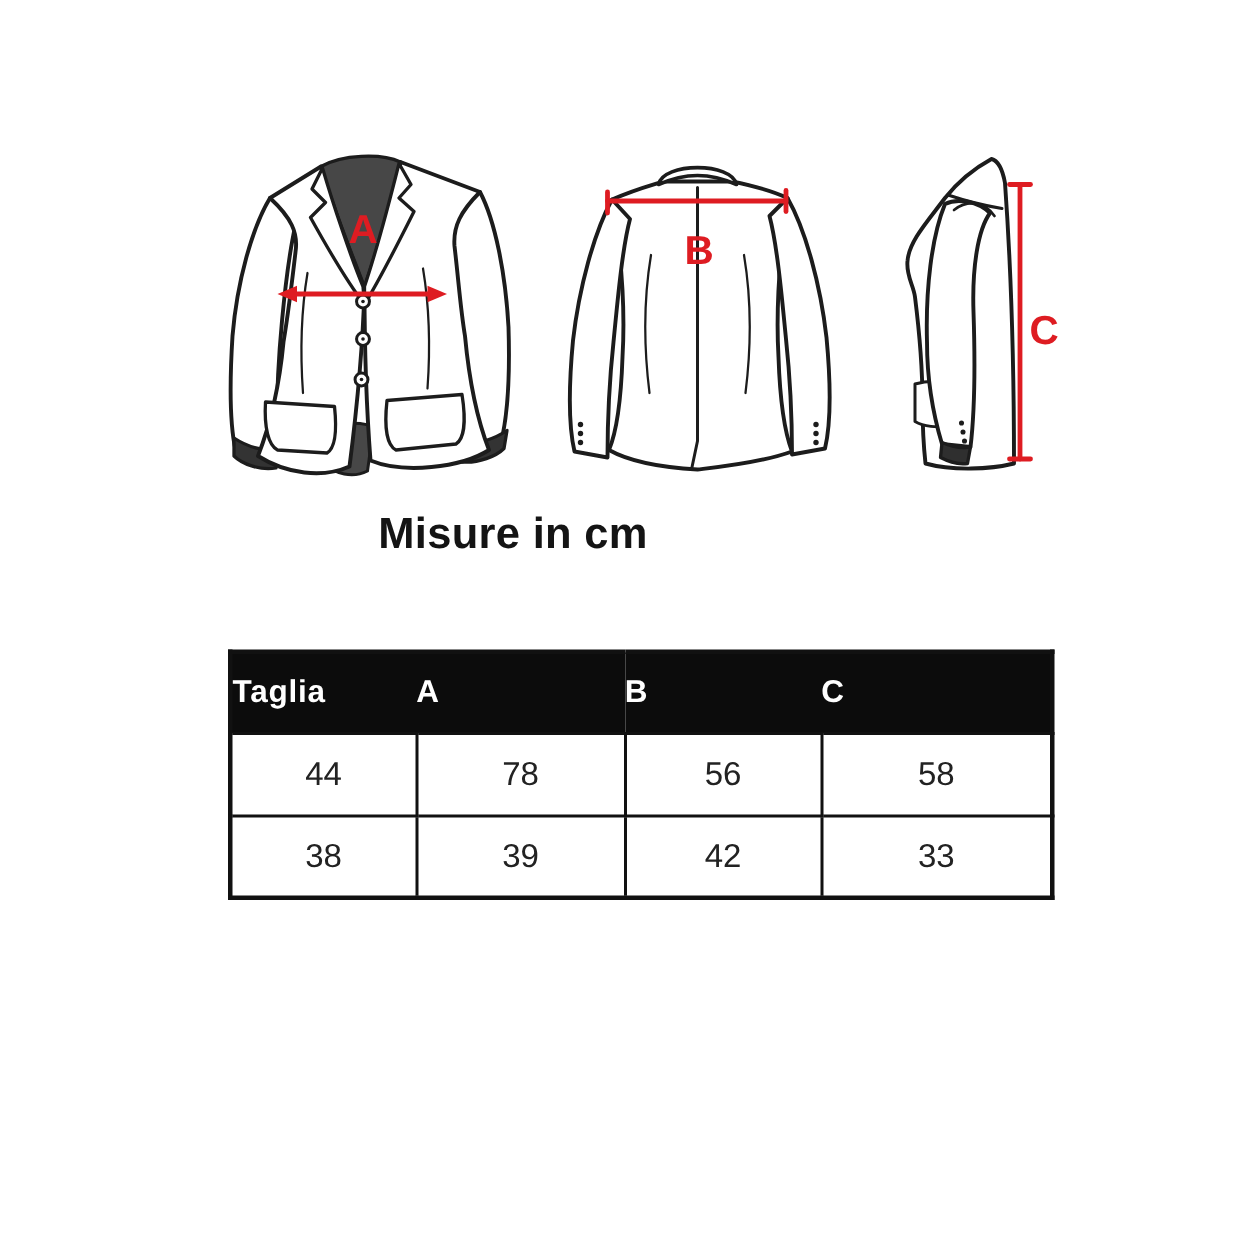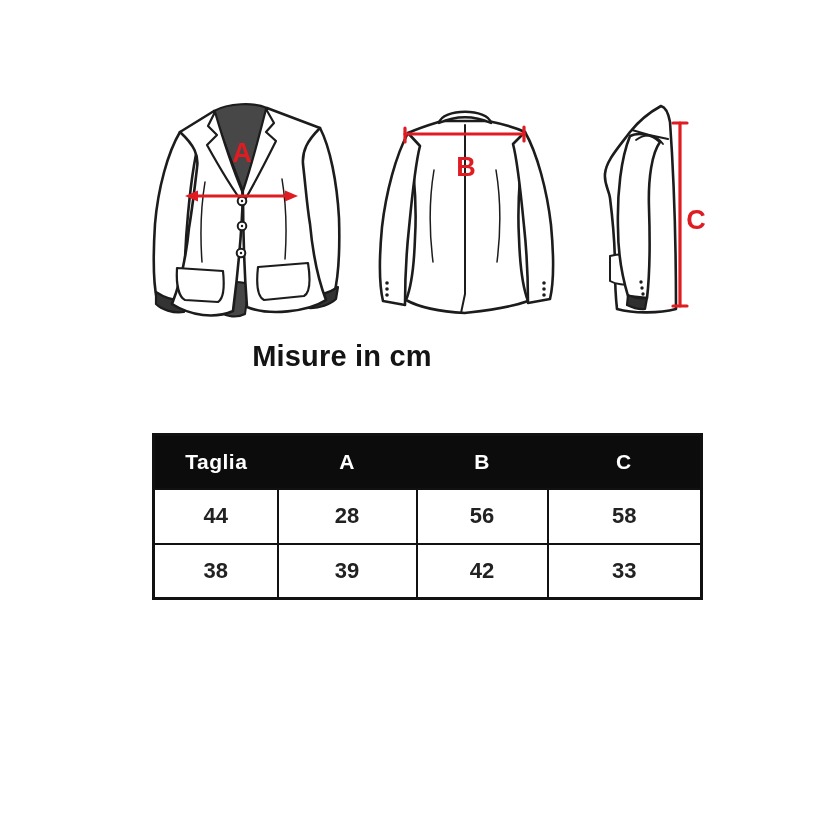--- a/index.html
+++ b/index.html
@@ -21,25 +21,25 @@
   }
 
   .table-wrap { position:absolute; left:152px; top:433px; width:548px; }
   table.size-table {
     width:548px; border-collapse:collapse; table-layout:fixed;
     border:3px solid #111;
   }
   table.size-table th {
     background:#0c0c0c; color:#fff; height:54px;
     font-size:21px; font-weight:700; letter-spacing:.5px;
-    text-align:center; vertical-align:middle; border:none;
+    text-align:left; vertical-align:middle; border:none;
   }
   table.size-table td {
     background:#fff; color:#222; height:55px;
-    font-size:22px; font-weight:700; text-align:center;
+    font-size:22px; font-weight:400; text-align:center;
     vertical-align:middle; border:2px solid #111;
   }
   text.measure-letter {
     font-family:"Liberation Sans", sans-serif;
     font-size:27px; font-weight:700;
   }
 </style>
 </head>
 <body>
 
@@ -152,21 +152,21 @@
         <tr>
           <th>Taglia</th>
           <th>A</th>
           <th>B</th>
           <th>C</th>
         </tr>
       </thead>
       <tbody>
         <tr>
           <td>44</td>
-          <td>28</td>
+          <td>78</td>
           <td>56</td>
           <td>58</td>
         </tr>
         <tr>
           <td>38</td>
           <td>39</td>
           <td>42</td>
           <td>33</td>
         </tr>
       </tbody>

